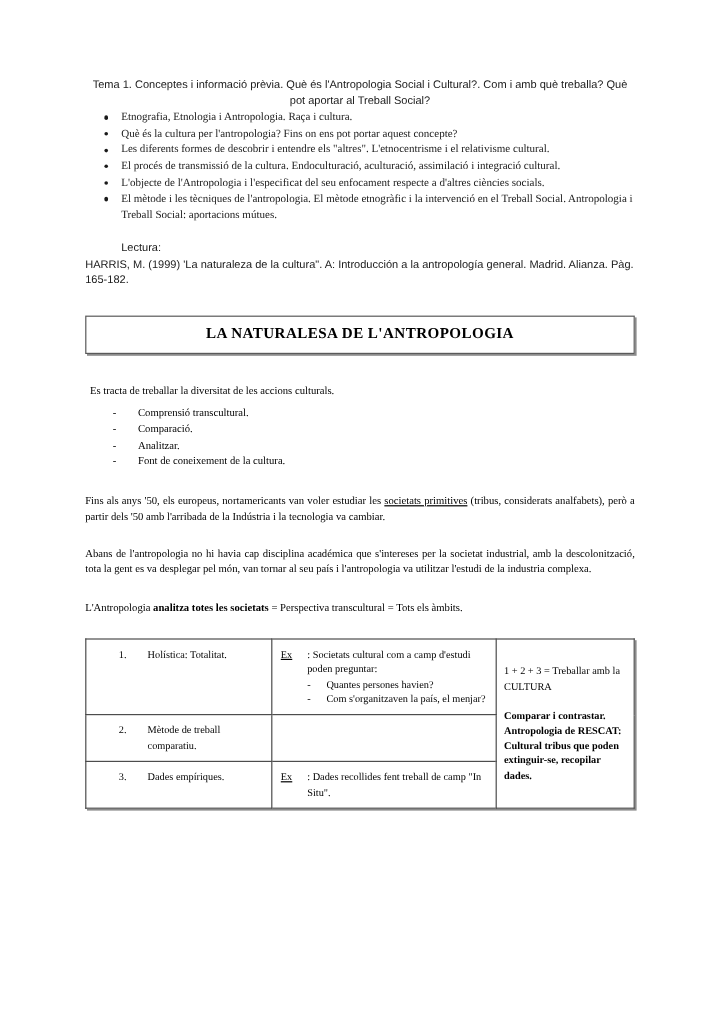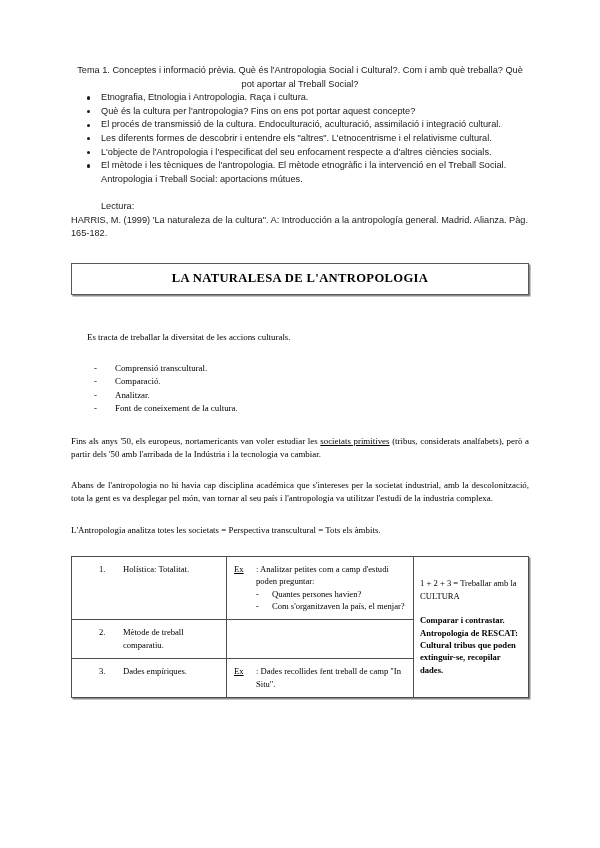--- a/index.html
+++ b/index.html
@@ -33,20 +33,21 @@
     color: #1a1a1a;
   }
   .syllabus .intro {
     margin: 0;
     text-align: center;
   }
   .bullet-list {
     list-style: none;
     margin: 0;
     padding: 0;
+    font-family: Liberation Serif, serif;
   }
   .bullet-list li {
     position: relative;
     padding-left: 30px;
     margin: 0;
   }
   .bullet-list li .dot {
     position: absolute;
     left: 16px;
     top: 5.2px;
@@ -83,21 +84,21 @@
   }
 
   
   .body-serif {
     font-family: "Liberation Serif", "DejaVu Serif", serif;
     font-size: 8.9px;
     line-height: 13px;
     color: #000;
   }
   .body-serif .lead {
-    margin: 16px;
+    margin: 4px;
     padding-top: 20px;
   }
   .dash-list {
     list-style: none;
     margin: 0;
     padding: 0;
     padding-top: 2px;
   }
   .dash-list li {
     position: relative;
@@ -116,21 +117,21 @@
     padding-top: 19px;
   }
   .para.tight {
     padding-top: 18px;
   }
   .para.single {
     text-align: left;
     padding-top: 19px;
   }
   .u { text-decoration: underline; }
-  .b { font-weight: normal; }
+  .b { font-weight: bold; }
 
   
   .data-table {
     margin-top: 19px;
     width: 100%;
     border-collapse: collapse;
     table-layout: fixed;
     font-family: "Liberation Serif", "DejaVu Serif", serif;
     font-size: 8.6px;
     line-height: 12.4px;
@@ -199,25 +200,25 @@
       <li>
         <span class="dot"></span>
         <span>Etnografia, Etnologia i Antropologia. Raça i cultura.</span>
       </li>
       <li>
         <span class="dot"></span>
         <span>Què és la cultura per l'antropologia? Fins on ens pot portar aquest concepte?</span>
       </li>
       <li>
         <span class="dot"></span>
+        <span>Les diferents formes de descobrir i entendre els "altres". L'etnocentrisme i el relativisme cultural.</span>
+      </li>
+      <li>
+        <span class="dot"></span>
         <span>El procés de transmissió de la cultura. Endoculturació, aculturació, assimilació i integració cultural.</span>
-      </li>
-      <li>
-        <span class="dot"></span>
-        <span>Les diferents formes de descobrir i entendre els "altres". L'etnocentrisme i el relativisme cultural.</span>
       </li>
       <li>
         <span class="dot"></span>
         <span>L'objecte de l'Antropologia i l'especificat del seu enfocament respecte a d'altres ciències socials.</span>
       </li>
       <li>
         <span class="dot"></span>
         <span>El mètode i les tècniques de l'antropologia. El mètode etnogràfic i la intervenció en el Treball Social. Antropologia i Treball Social: aportacions mútues.</span>
       </li>
     </ul>
@@ -265,21 +266,21 @@
         <td class="c1">
           <div class="numbered">
             <span class="num">1.</span>
             <span>Holística: Totalitat.</span>
           </div>
         </td>
         <td class="c2">
           <div class="ex-block">
             <span class="ex-label">Ex</span>
             <span>:</span>
-            <span>Analitzar petites com a camp d'estudi poden preguntar:</span>
+            <span>Societats cultural com a camp d'estudi poden preguntar:</span>
             <ul class="ex-sub">
               <li>
                 <span class="dash">-</span>
                 <span>Quantes persones havien?</span>
               </li>
               <li>
                 <span class="dash">-</span>
                 <span>Com s'organitzaven la país, el menjar?</span>
               </li>
             </ul>

